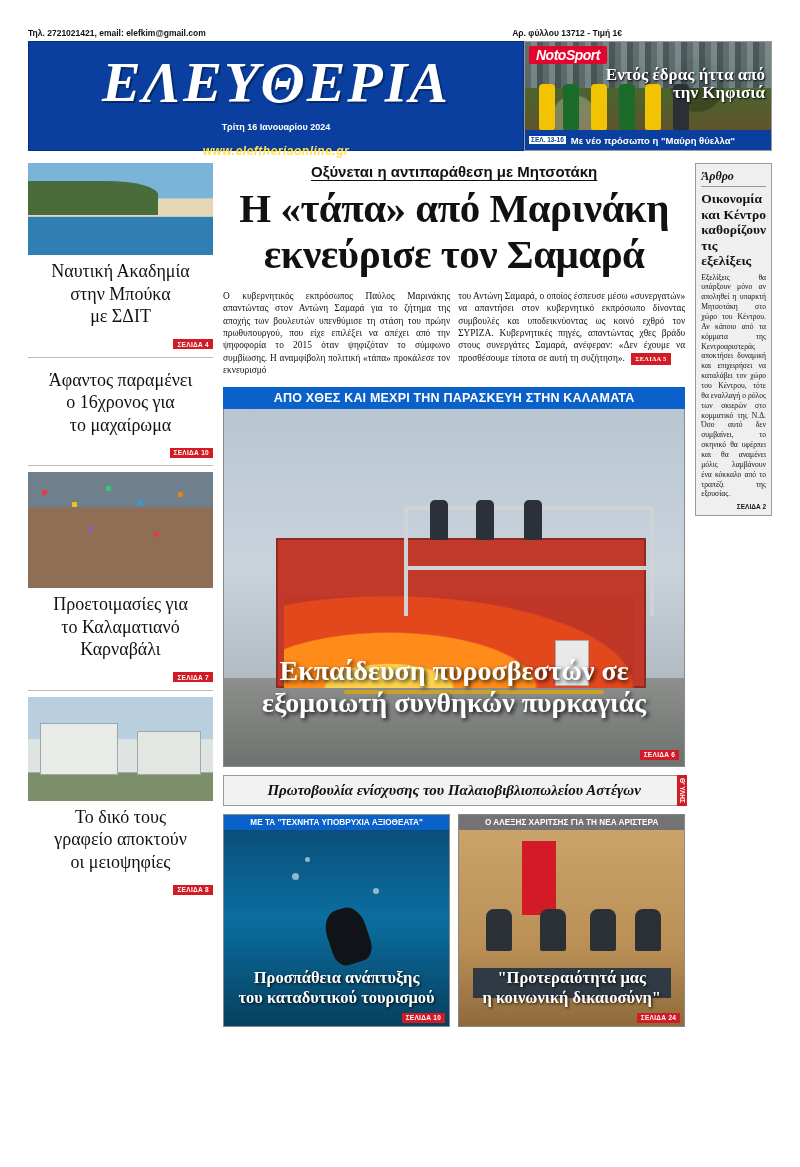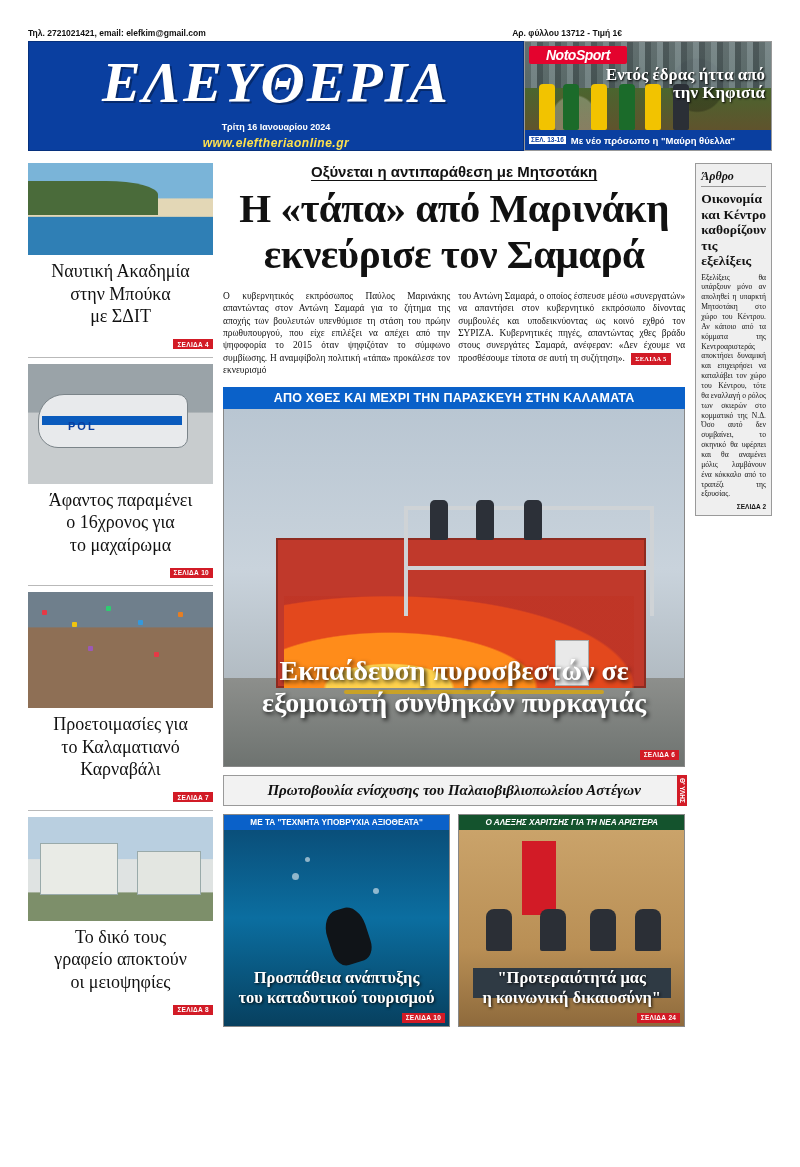--- a/index.html
+++ b/index.html
@@ -24,37 +24,37 @@
   .masthead {
     flex:1 1 auto; background:#0a3fa0; position:relative; height:110px; border:1px solid #06307d;
     display:flex; flex-direction:column; align-items:center; justify-content:flex-start;
   }
   .masthead .title {
     color:#fff; font-family:"Liberation Serif", serif; font-weight:bold; font-style:italic;
     font-size:58px; letter-spacing:2px; line-height:1; margin-top:12px;
     text-shadow:2px 2px 0 #062a6d;
   }
   .masthead .dateline { color:#fff; font-size:9px; margin-top:10px; font-weight:bold; }
-  .masthead .web { color:#ffe24d; font-size:12px; font-weight:bold; font-style:italic; margin-top:4px; letter-spacing:.5px;}
+  .masthead .web { color:#ffe24d; font-size:12px; font-weight:bold; font-style:italic; margin-top:12px; letter-spacing:.5px;}
 
   
   .notosport { width:248px; height:110px; border:1px solid #999; position:relative; overflow:hidden;
      background:linear-gradient(180deg,#2e6f2a 0%, #3a7f33 40%, #7a4b2a 100%); }
   .ns-photo { position:absolute; inset:0;
      background:
        radial-gradient(circle at 20% 70%, rgba(255,255,255,.25) 0 10%, transparent 11%),
        radial-gradient(circle at 70% 40%, rgba(0,0,0,.25) 0 14%, transparent 15%),
        linear-gradient(180deg,#7a8c5d 0%, #46692f 35%, #6a4a2c 100%);
   }
   .ns-crowd { position:absolute; left:0; top:0; width:100%; height:46px;
      background:repeating-linear-gradient(90deg,#5e6a73 0 6px,#7b8892 6px 12px,#46505a 12px 18px); opacity:.85;}
   .ns-players { position:absolute; left:8px; bottom:20px; width:95%; height:60px; }
   .ns-p { position:absolute; bottom:0; width:16px; height:46px; border-radius:4px 4px 2px 2px; }
   .ns-logo { position:absolute; left:4px; top:4px; background:#e4032e; color:#fff; font-weight:bold;
-     font-style:italic; font-size:14px; padding:1px 17px; border-radius:2px; letter-spacing:-.5px;}
+     font-style:italic; font-size:14px; padding:1px 7px; border-radius:2px; letter-spacing:-.5px;}
   .ns-head { position:absolute; right:6px; top:24px; width:172px; text-align:right; color:#fff;
      font-family:"Liberation Serif", serif; font-size:17px; font-weight:bold; line-height:1.05;
      text-shadow:1px 1px 2px #000; }
   .ns-foot { position:absolute; left:0; bottom:0; width:100%; height:20px; background:#0a3fa0; color:#fff;
      font-size:9.5px; font-weight:bold; display:flex; align-items:center; padding-left:4px; gap:5px;}
   .ns-sel { background:#fff; color:#0a3fa0; font-size:6.5px; line-height:1.05; padding:1px 2px; text-align:center; font-weight:bold;}
 
   
   .content { display:flex; gap:10px; margin-top:12px; }
   .col-left { width:185px; }
@@ -107,21 +107,21 @@
   .bp-sel { position:absolute; right:5px; bottom:6px; }
 
   
   .substrip { border:1px solid #9a9a9a; background:#f2f2f2; margin-top:8px; padding:6px 8px;
      font-family:"Liberation Serif", serif; font-style:italic; font-weight:bold; font-size:15px; text-align:center;}
 
   
   .bottom-two { display:flex; gap:8px; margin-top:8px; }
   .bt { flex:1 1 50%; border:1px solid #888; position:relative; overflow:hidden; }
   .bt-banner { background:#0a61c9; color:#fff; font-size:8.2px; font-weight:bold; text-align:center; padding:3px 2px; }
-  .bt-banner.red { background:#14532d;font-style:italic; }
+  .bt-banner.red { background:#737373; }
   .bt-photo { position:relative; height:196px; }
   .sea { background:linear-gradient(180deg,#0a4f7a 0%, #0b6ea0 45%, #07405f 100%); }
   .sea .diver { position:absolute; left:46%; top:40%; width:40px; height:56px; background:#101418; border-radius:40% 40% 30% 30%; transform:rotate(-18deg);}
   .sea .bub { position:absolute; background:rgba(255,255,255,.55); border-radius:50%; }
   .room { background:linear-gradient(180deg,#caa36a 0%, #b98f55 60%, #8e6a3c 100%); }
   .room .panel { position:absolute; left:28%; top:6%; width:34px; height:74px; background:#d21b26; }
   .room .tbl { position:absolute; left:6%; bottom:14%; width:88%; height:30px; background:#2f3a44; }
   .room .ppl { position:absolute; bottom:38%; width:26px; height:42px; background:#2b2f36; border-radius:8px 8px 2px 2px;}
   .bt-title { position:absolute; left:0; right:0; bottom:18px; text-align:center; color:#fff;
      font-family:"Liberation Serif", serif; font-weight:bold; font-size:16.5px; line-height:1.2;
@@ -196,25 +196,20 @@
           <div>στην Μπούκα</div>
           <div>με ΣΔΙΤ</div>
         </div>
         <div class="sel-row">
           <span class="sel-tag">ΣΕΛΙΔΑ 4</span>
         </div>
       </div>
       <div class="rule"></div>
 
       <div class="lp">
-        <div class="photo heli">
-          <div class="body"></div>
-            <div class="stripe"></div>
-            <div class="pol">POL</div>
-        </div>
         <div class="cap">
           <div>Άφαντος παραμένει</div>
           <div>ο 16χρονος για</div>
           <div>το μαχαίρωμα</div>
         </div>
         <div class="sel-row">
           <span class="sel-tag">ΣΕΛΙΔΑ 10</span>
         </div>
       </div>
       <div class="rule"></div>

